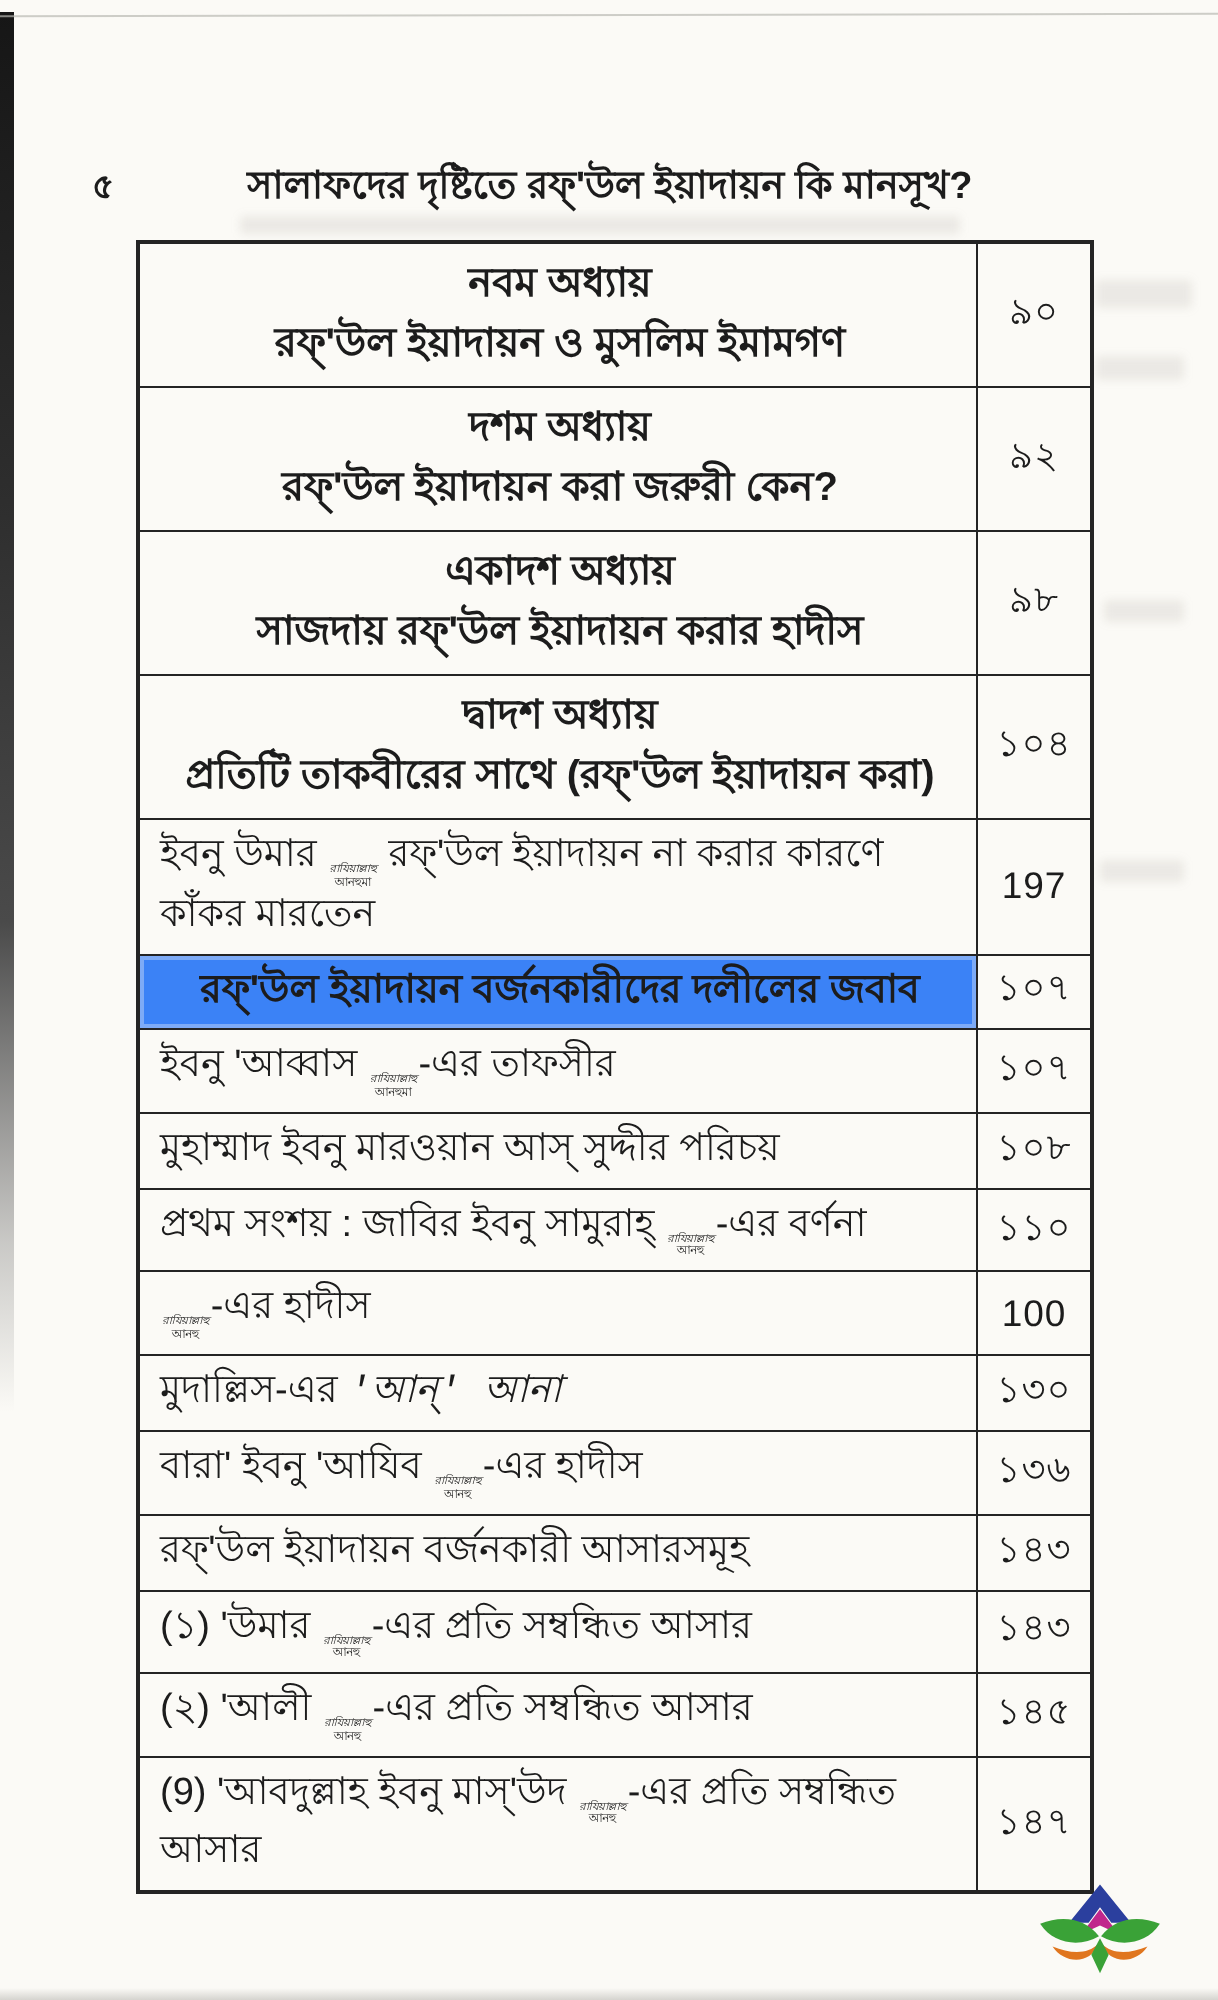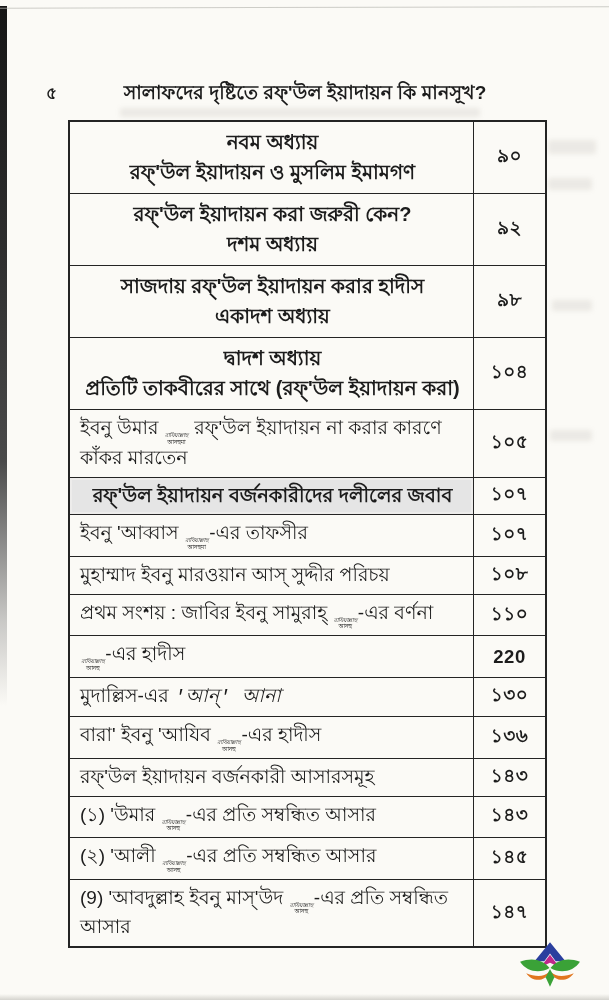--- a/index.html
+++ b/index.html
@@ -14,28 +14,28 @@
   
   .header{position:absolute;top:78px;left:40px;width:530px;height:26px;}
   .page-num{position:absolute;left:6px;top:2px;font-size:17px;font-weight:700;}
   .book-title{display:block;text-align:center;font-size:19px;font-weight:700;letter-spacing:.1px;}
   
   .toc{position:absolute;left:68px;top:120px;width:475px;border:2.2px solid #242424;background:#fbfaf6;}
   .row{display:flex;border-bottom:1.8px solid #242424;}
   .row:last-child{border-bottom:none;}
   .cell{box-sizing:border-box;}
   .cell.title{flex:1;padding:5px 8px 6px 10px;display:flex;flex-direction:column;justify-content:center;min-width:0;}
-  .cell.pageno{width:72px;border-left:1.8px solid #242424;display:flex;align-items:center;justify-content:center;
-    font-size:18.5px;font-weight:700;letter-spacing:.5px;}
+  .cell.pageno{width:57px;border-left:1.8px solid #242424;display:flex;align-items:center;justify-content:center;
+    font-size:18.5px;font-weight:400;letter-spacing:.5px;}
   .row.chapter{min-height:66px;}
   .row.chapter .chline{text-align:center;font-weight:700;font-size:20px;line-height:1.5;}
   .row.item{min-height:36px;}
   .row.item .iline{font-size:19px;line-height:1.38;font-weight:500;}
   .row.highlight{min-height:36px;}
-  .row.highlight .cell.title{background:#e5e5e5;box-shadow:inset 0 0 0 2px rgba(251,250,246,.35);align-items:center;}
+  .row.highlight .cell.title{background:#3b82f6;box-shadow:inset 0 0 0 2px rgba(251,250,246,.35);align-items:center;}
   .row.highlight .iline{text-align:center;font-weight:700;font-size:19.5px;line-height:1.3;}
   .it{font-style:italic;font-family:Liberation Mono, monospace;}
   
   .hon{display:inline-flex;flex-direction:column;align-items:center;vertical-align:-3px;line-height:1;margin:0 1px;}
   .hon .hon-top{font-size:6px;font-style:italic;letter-spacing:-.4px;transform:scaleY(.9);}
   .hon .hon-bot{font-size:6px;letter-spacing:-.3px;margin-top:.5px;}
   
   .logo{position:absolute;left:518px;top:940px;width:64px;height:52px;}
   .logo svg{width:100%;height:100%;}
 </style>
@@ -63,47 +63,47 @@
     <div>
         <div class="row chapter">
           <div class="cell title">
             <div class="chline">নবম অধ্যায়</div>
             <div class="chline">রফ্‌'উল ইয়াদায়ন ও মুসলিম ইমামগণ</div>
           </div>
           <div class="cell pageno">৯০</div>
         </div>
         <div class="row chapter">
           <div class="cell title">
+            <div class="chline">দশম অধ্যায়</div>
             <div class="chline">রফ্‌'উল ইয়াদায়ন করা জরুরী কেন?</div>
-            <div class="chline">দশম অধ্যায়</div>
           </div>
           <div class="cell pageno">৯২</div>
         </div>
         <div class="row chapter">
           <div class="cell title">
+            <div class="chline">একাদশ অধ্যায়</div>
             <div class="chline">সাজদায় রফ্‌'উল ইয়াদায়ন করার হাদীস</div>
-            <div class="chline">একাদশ অধ্যায়</div>
           </div>
           <div class="cell pageno">৯৮</div>
         </div>
         <div class="row chapter">
           <div class="cell title">
             <div class="chline">দ্বাদশ অধ্যায়</div>
             <div class="chline">প্রতিটি তাকবীরের সাথে (রফ্‌'উল ইয়াদায়ন করা)</div>
           </div>
           <div class="cell pageno">১০৪</div>
         </div>
         <div class="row item">
           <div class="cell title">
             <div class="iline"><span>ইবনু উমার </span><span class="hon">
                 <span class="hon-top">রাযিয়াল্লাহু</span>
                 <span class="hon-bot">আনহুমা</span>
               </span><span> রফ্‌'উল ইয়াদায়ন না করার কারণে কাঁকর মারতেন</span></div>
           </div>
-          <div class="cell pageno">১০৫</div>
+          <div class="cell pageno">197</div>
         </div>
         <div class="row highlight">
           <div class="cell title">
             <div class="iline"><span>রফ্‌'উল ইয়াদায়ন বর্জনকারীদের দলীলের জবাব</span></div>
           </div>
           <div class="cell pageno">১০৭</div>
         </div>
         <div class="row item">
           <div class="cell title">
             <div class="iline"><span>ইবনু 'আব্বাস </span><span class="hon">
@@ -128,21 +128,21 @@
           </div>
           <div class="cell pageno">১১০</div>
         </div>
         <div class="row item">
           <div class="cell title">
             <div class="iline"><span class="hon">
                 <span class="hon-top">রাযিয়াল্লাহু</span>
                 <span class="hon-bot">আনহু</span>
               </span><span>-এর হাদীস</span></div>
           </div>
-          <div class="cell pageno">220</div>
+          <div class="cell pageno">100</div>
         </div>
         <div class="row item">
           <div class="cell title">
             <div class="iline"><span>মুদাল্লিস-এর </span><span class="it">'আন্‌' আনা</span></div>
           </div>
           <div class="cell pageno">১৩০</div>
         </div>
         <div class="row item">
           <div class="cell title">
             <div class="iline"><span>বারা' ইবনু 'আযিব </span><span class="hon">

